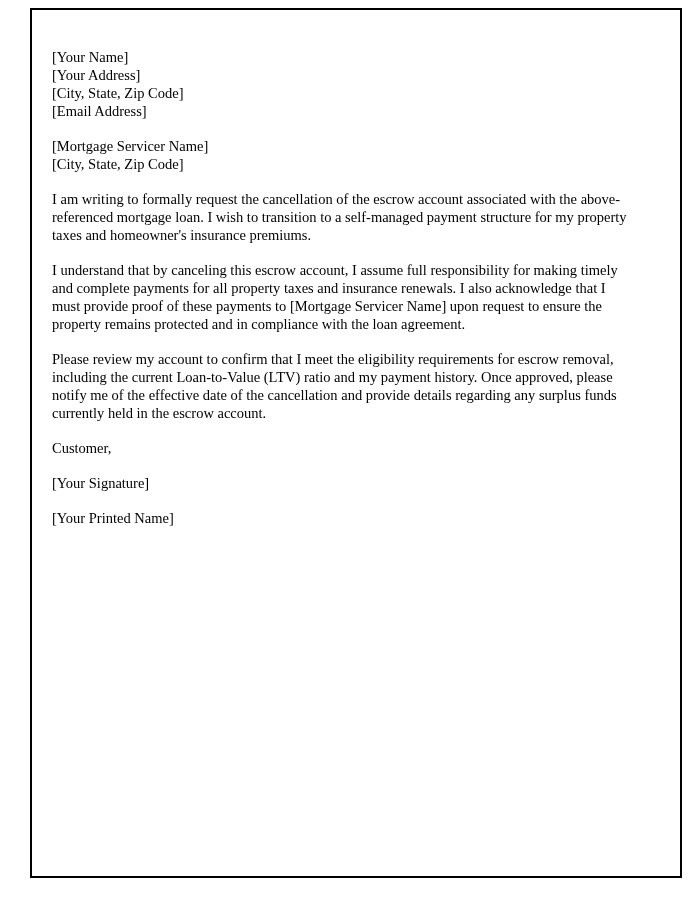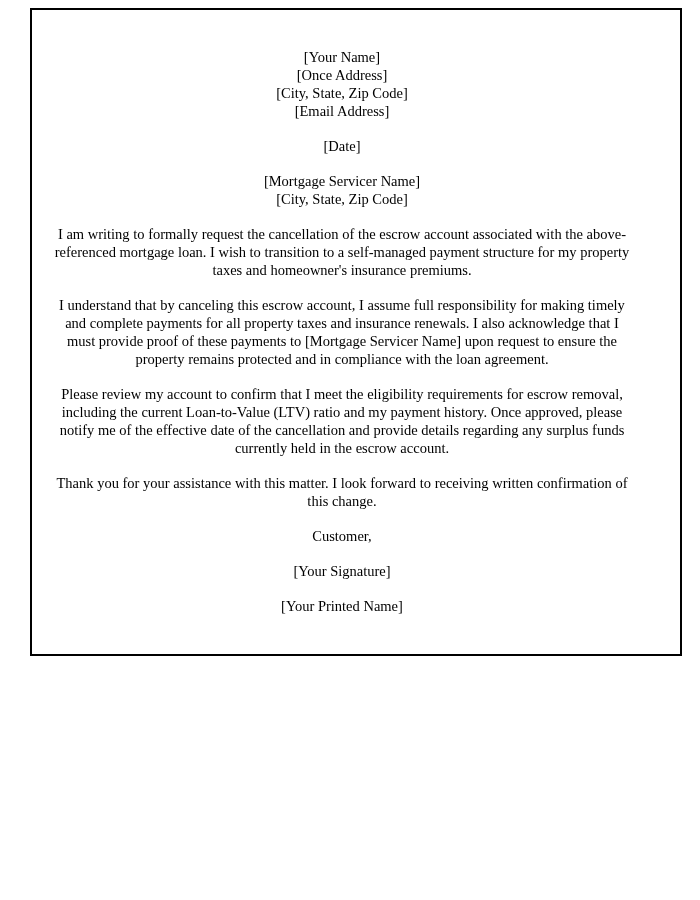--- a/index.html
+++ b/index.html
@@ -8,26 +8,25 @@
     width: 700px;
     height: 900px;
     background: #ffffff;
     font-family: "Liberation Serif", "DejaVu Serif", serif;
   }
   .page {
     position: absolute;
     left: 30px;
     top: 8px;
     width: 652px;
-    height: 648px;
+    height: 870px;
     box-sizing: border-box;
     border: 2px solid #000000;
     background: #ffffff;
     overflow: hidden;
-    text-align: center;
   }
   .letter {
     box-sizing: border-box;
     padding: 38px 48px 0 20px;
     color: #000000;
     font-size: 14.5px;
     line-height: 18px;
   }
   .block {
     margin: 0 0 17px 0;
@@ -43,40 +42,36 @@
   }
 </style>
 </head>
 <body>
 
 <div class="page">
   <div class="letter">
 
     <div class="block">
       <div>[Your Name]</div>
-      <div>[Once Address]</div>
+      <div>[Your Address]</div>
       <div>[City, State, Zip Code]</div>
       <div>[Email Address]</div>
     </div>
 
-    <div class="block">
-      <div>[Date]</div>
-    </div>
 
     <div class="block">
       <div>[Mortgage Servicer Name]</div>
       <div>[City, State, Zip Code]</div>
     </div>
 
 
 
     <p class="para">I am writing to formally request the cancellation of the escrow account associated with the above-referenced mortgage loan. I wish to transition to a self-managed payment structure for my property taxes and homeowner's insurance premiums.</p>
     <p class="para">I understand that by canceling this escrow account, I assume full responsibility for making timely and complete payments for all property taxes and insurance renewals. I also acknowledge that I must provide proof of these payments to [Mortgage Servicer Name] upon request to ensure the property remains protected and in compliance with the loan agreement.</p>
     <p class="para">Please review my account to confirm that I meet the eligibility requirements for escrow removal, including the current Loan-to-Value (LTV) ratio and my payment history. Once approved, please notify me of the effective date of the cancellation and provide details regarding any surplus funds currently held in the escrow account.</p>
-    <p class="para">Thank you for your assistance with this matter. I look forward to receiving written confirmation of this change.</p>
 
     <div class="block">
       <div>Customer,</div>
     </div>
 
     <div class="block">
       <div>[Your Signature]</div>
     </div>
 
     <div class="block">

